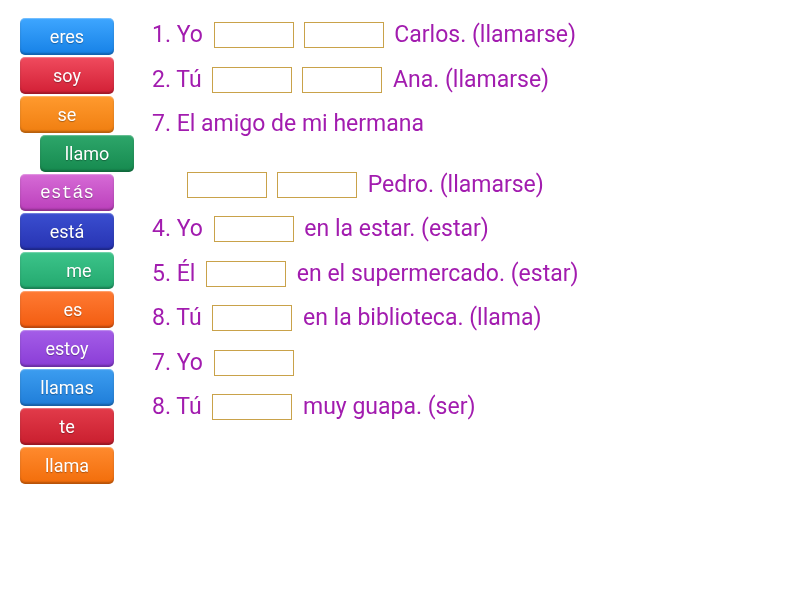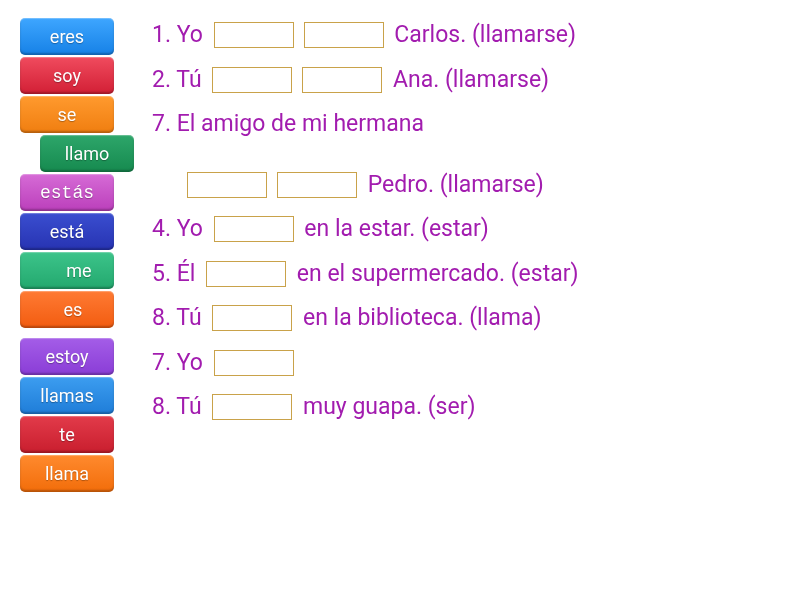--- a/index.html
+++ b/index.html
@@ -71,21 +71,21 @@
 
 <div class="sidebar">
 <div class="word-tile" style="background: linear-gradient(rgb(62, 166, 255), rgb(22, 129, 230));">eres</div>
     <div class="word-tile" style="background: linear-gradient(rgb(240, 75, 94), rgb(210, 31, 53));">soy</div>
     <div class="word-tile" style="background: linear-gradient(rgb(255, 154, 46), rgb(240, 126, 16));">se</div>
     <div class="word-tile" style="background: linear-gradient(rgb(45, 166, 106), rgb(22, 138, 79)); margin-left: 20px;">llamo</div>
     <div class="word-tile" style="background: linear-gradient(rgb(214, 107, 214), rgb(187, 63, 187)); font-family: Liberation Mono, monospace;">estás</div>
     <div class="word-tile" style="background: linear-gradient(rgb(58, 78, 208), rgb(39, 51, 178));">está</div>
     <div class="word-tile" style="background: linear-gradient(rgb(60, 196, 138), rgb(35, 168, 110)); padding-left: 24px;">me</div>
     <div class="word-tile" style="background: linear-gradient(rgb(255, 122, 51), rgb(242, 92, 16)); padding-left: 12px;">es</div>
-    <div class="word-tile" style="background: linear-gradient(rgb(164, 93, 232), rgb(138, 61, 214)); margin-top: 8px;">estoy</div>
+    <div class="word-tile" style="background: linear-gradient(rgb(164, 93, 232), rgb(138, 61, 214));">estoy</div>
     <div class="word-tile" style="background: linear-gradient(rgb(60, 157, 240), rgb(31, 125, 216));">llamas</div>
     <div class="word-tile" style="background: linear-gradient(rgb(226, 59, 74), rgb(201, 30, 46));">te</div>
     <div class="word-tile" style="background: linear-gradient(rgb(255, 138, 46), rgb(242, 109, 10)); text-align: center;">llama</div>
   </div>
 
 <div class="content">
 
   <div class="line">
     <span>1. Yo </span>
     <span class="blank"></span>

